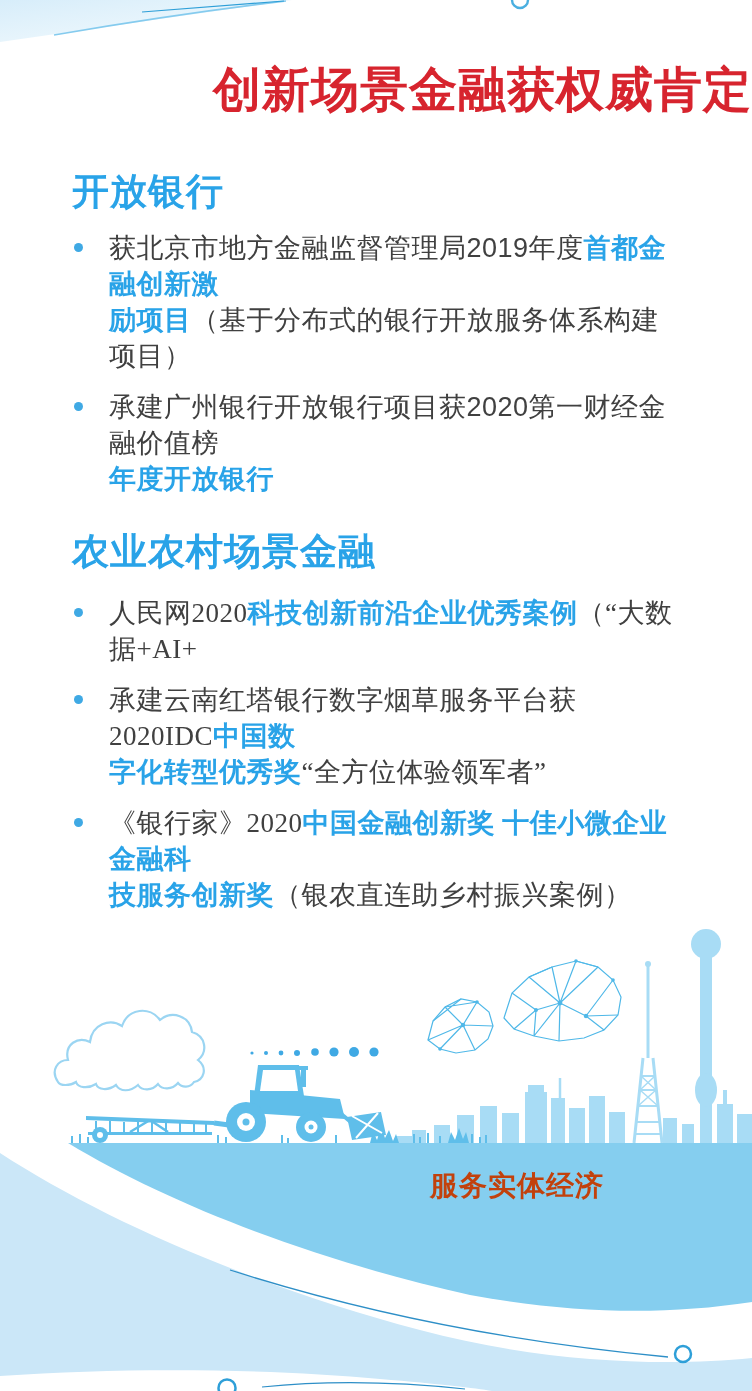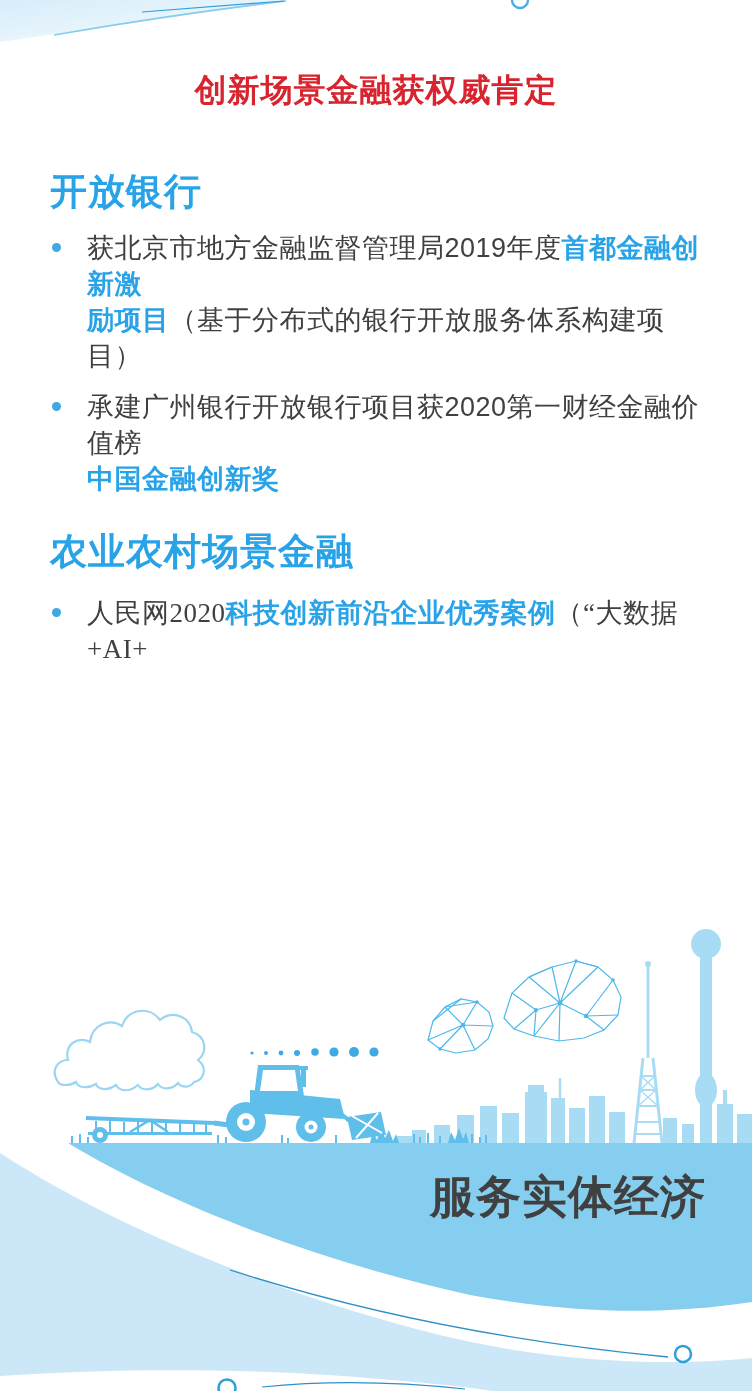--- a/index.html
+++ b/index.html
@@ -3,25 +3,25 @@
 <meta charset="utf-8">
 <style>
   html,body{margin:0;padding:0;}
   body{
     width:752px;height:1391px;position:relative;overflow:hidden;
     background:#ffffff;
     font-family:"Liberation Sans","DejaVu Sans",sans-serif;
   }
   .top-decor{position:absolute;top:0;left:0;width:752px;height:70px;pointer-events:none;}
   .page-title{
-    margin:66px 0 0 0;text-align:center;
-    font-size:32px;font-weight:bold;color:var(--c-red,#d7242e);
+    margin:66px 0 0 0;text-align:right;
+    font-size:48px;font-weight:bold;color:var(--c-red,#d7242e);
     letter-spacing:1px;line-height:48px;
   }
-  .content{padding:0 50px;position:relative;z-index:3;}
+  .content{padding:0 72px;position:relative;z-index:3;}
   .sec-header{
     font-size:37px;font-weight:bold;color:var(--c-blue,#29a3e8);
     margin:0;line-height:44px;letter-spacing:1px;
   }
   .sec-header.first{margin-top:56px;}
   .sec-header.second{margin-top:33px;}
   .bullets{margin-top:16px;}
   .bullets.second{margin-top:21px;font-family:Liberation Serif, serif;}
   .bullet{display:flex;align-items:flex-start;margin-bottom:15px;}
   .b-dot{
@@ -29,21 +29,21 @@
     background:var(--c-dot,#3fa9e4);margin:13px 26px 0 2px;
   }
   .b-text{
     font-size:27px;line-height:36px;color:var(--c-text,#404040);
     letter-spacing:0.5px;
   }
   .b-text .hl{color:var(--c-blue,#29a3e8);font-weight:bold;}
   .illustration{position:absolute;left:0;top:920px;width:752px;height:471px;z-index:1;}
   .banner-text{
     position:absolute;left:430px;top:1167px;z-index:2;
-    font-size:45px;font-weight:bold;color:#404040;letter-spacing:1px;
+    font-size:28px;font-weight:bold;color:#c2410c;letter-spacing:1px;
     white-space:nowrap;
   }
 </style>
 </head>
 <body>
 
 <svg class="top-decor" viewBox="0 0 752 70">
   <defs>
     <linearGradient id="wedgeGrad" x1="0" y1="0" x2="1" y2="1">
       <stop offset="0" stop-color="#d7edfa"></stop>
@@ -60,29 +60,37 @@
 
 <div class="content">
   <h2 class="sec-header first">开放银行</h2>
   <div class="bullets">
       <div class="bullet">
         <span class="b-dot"></span>
         <div class="b-text"><span>获北京市地方金融监督管理局2019年度</span><span class="hl">首都金融创新激</span><br><span class="hl">励项目</span><span>（基于分布式的银行开放服务体系构建项目）</span></div>
       </div>
       <div class="bullet">
         <span class="b-dot"></span>
-        <div class="b-text"><span>承建广州银行开放银行项目获2020第一财经金融价值榜</span><br><span class="hl">中国金融创新奖</span></div>
+        <div class="b-text"><span>承建广州银行开放银行项目获2020第一财经金融价值榜</span><br><span class="hl">年度开放银行</span></div>
       </div>
     </div>
 
   <h2 class="sec-header second">农业农村场景金融</h2>
   <div class="bullets second">
       <div class="bullet">
         <span class="b-dot"></span>
         <div class="b-text"><span>人民网2020</span><span class="hl">科技创新前沿企业优秀案例</span><span>（“大数据+AI+</span><br></div>
+      </div>
+      <div class="bullet">
+        <span class="b-dot"></span>
+        <div class="b-text"><span>承建云南红塔银行数字烟草服务平台获2020IDC</span><span class="hl">中国数</span><br><span class="hl">字化转型优秀奖</span><span>“全方位体验领军者”</span></div>
+      </div>
+      <div class="bullet">
+        <span class="b-dot"></span>
+        <div class="b-text"><span>《银行家》2020</span><span class="hl">中国金融创新奖 十佳小微企业金融科</span><br><span class="hl">技服务创新奖</span><span>（银农直连助乡村振兴案例）</span></div>
       </div>
     </div>
 </div>
 
 <svg class="illustration" viewBox="0 0 752 471">
 
   <g stroke="#4fb8e8" stroke-width="1.2" fill="none">
     <polygon points="428,120 433,101 445,87 461,79 477,82 489,92 493,106 488,119 475,130 456,133 440,129"></polygon>
     <path d="M463,105 L428,120 M463,105 L445,87 M463,105 L477,82 M463,105 L493,106 M463,105 L475,130 M463,105 L440,129 M445,87 L477,82 M433,101 L461,79"></path>
     <g fill="#4fb8e8" stroke="none">

